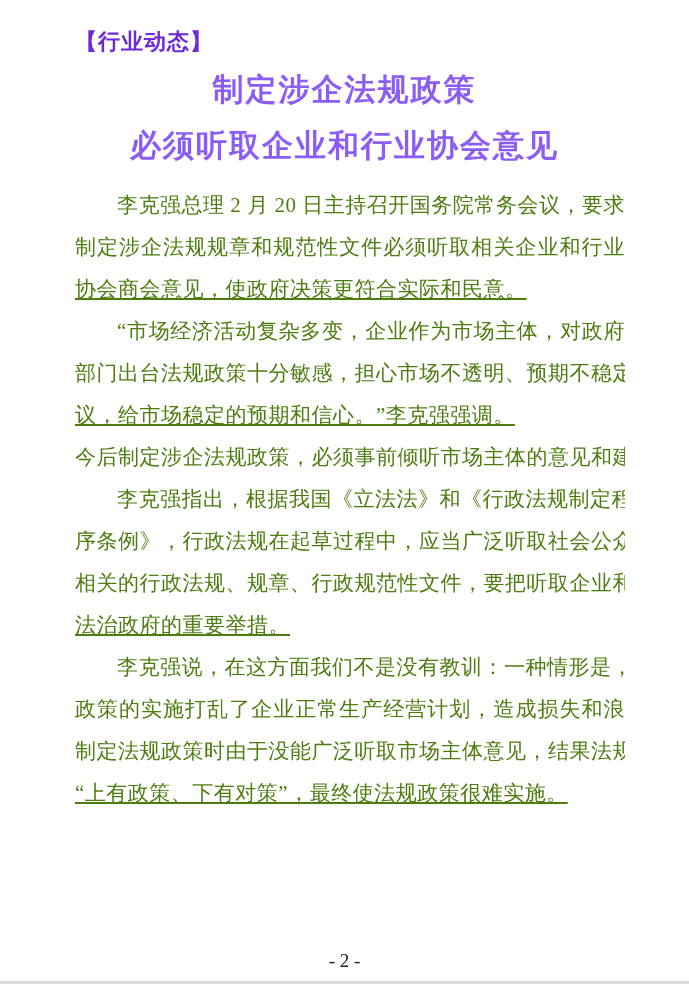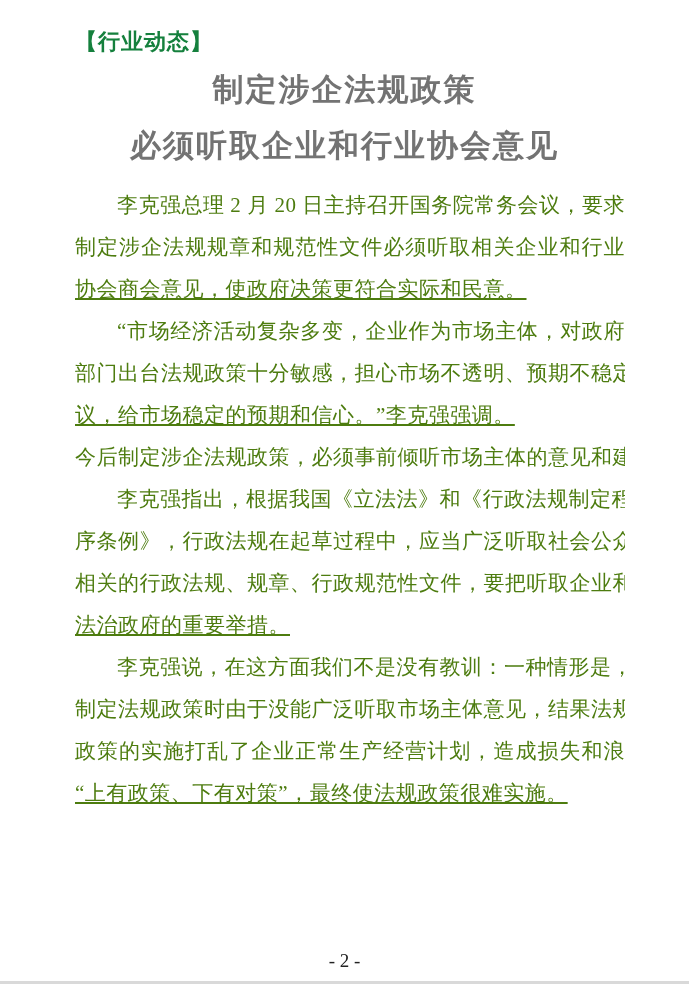--- a/index.html
+++ b/index.html
@@ -14,35 +14,35 @@
     overflow: hidden;
   }
   .section-tag {
     position: absolute;
     top: 27px;
     left: 75px;
     font-family: "Liberation Sans", sans-serif;
     font-size: 22px;
     font-weight: 600;
     letter-spacing: 1px;
-    color: #15803d;
+    color: #6d28d9;
   }
   .title-block {
     position: absolute;
     top: 62px;
     left: 0;
     width: 689px;
     text-align: center;
   }
   .title-line {
     font-size: 31px;
     font-weight: bold;
     line-height: 56px;
     letter-spacing: 2px;
-    color: #737373;
+    color: #8b5cf6;
     font-family: "Liberation Serif", serif;
   }
   .body-block {
     position: absolute;
     top: 184px;
     left: 75px;
     width: 550px;
   }
   .text-line {
     font-size: 21px;
@@ -110,22 +110,22 @@
 
     <div>
       <div class="text-line indent">李克强指出，根据我国《立法法》和《行政法规制定程</div>
       <div class="text-line">序条例》，行政法规在起草过程中，应当广泛听取社会公众</div>
       <div class="text-line">相关的行政法规、规章、行政规范性文件，要把听取企业和</div>
       <div class="text-line para-end">法治政府的重要举措。</div>
     </div>
 
     <div>
       <div class="text-line indent">李克强说，在这方面我们不是没有教训：一种情形是，</div>
+      <div class="text-line">政策的实施打乱了企业正常生产经营计划，造成损失和浪</div>
       <div class="text-line">制定法规政策时由于没能广泛听取市场主体意见，结果法规</div>
-      <div class="text-line">政策的实施打乱了企业正常生产经营计划，造成损失和浪</div>
       <div class="text-line para-end">“上有政策、下有对策”，最终使法规政策很难实施。</div>
     </div>
 
   </div>
 
   <div class="footer">- 2 -</div>
 
   <div class="bottom-edge"></div>
 
 </div>

